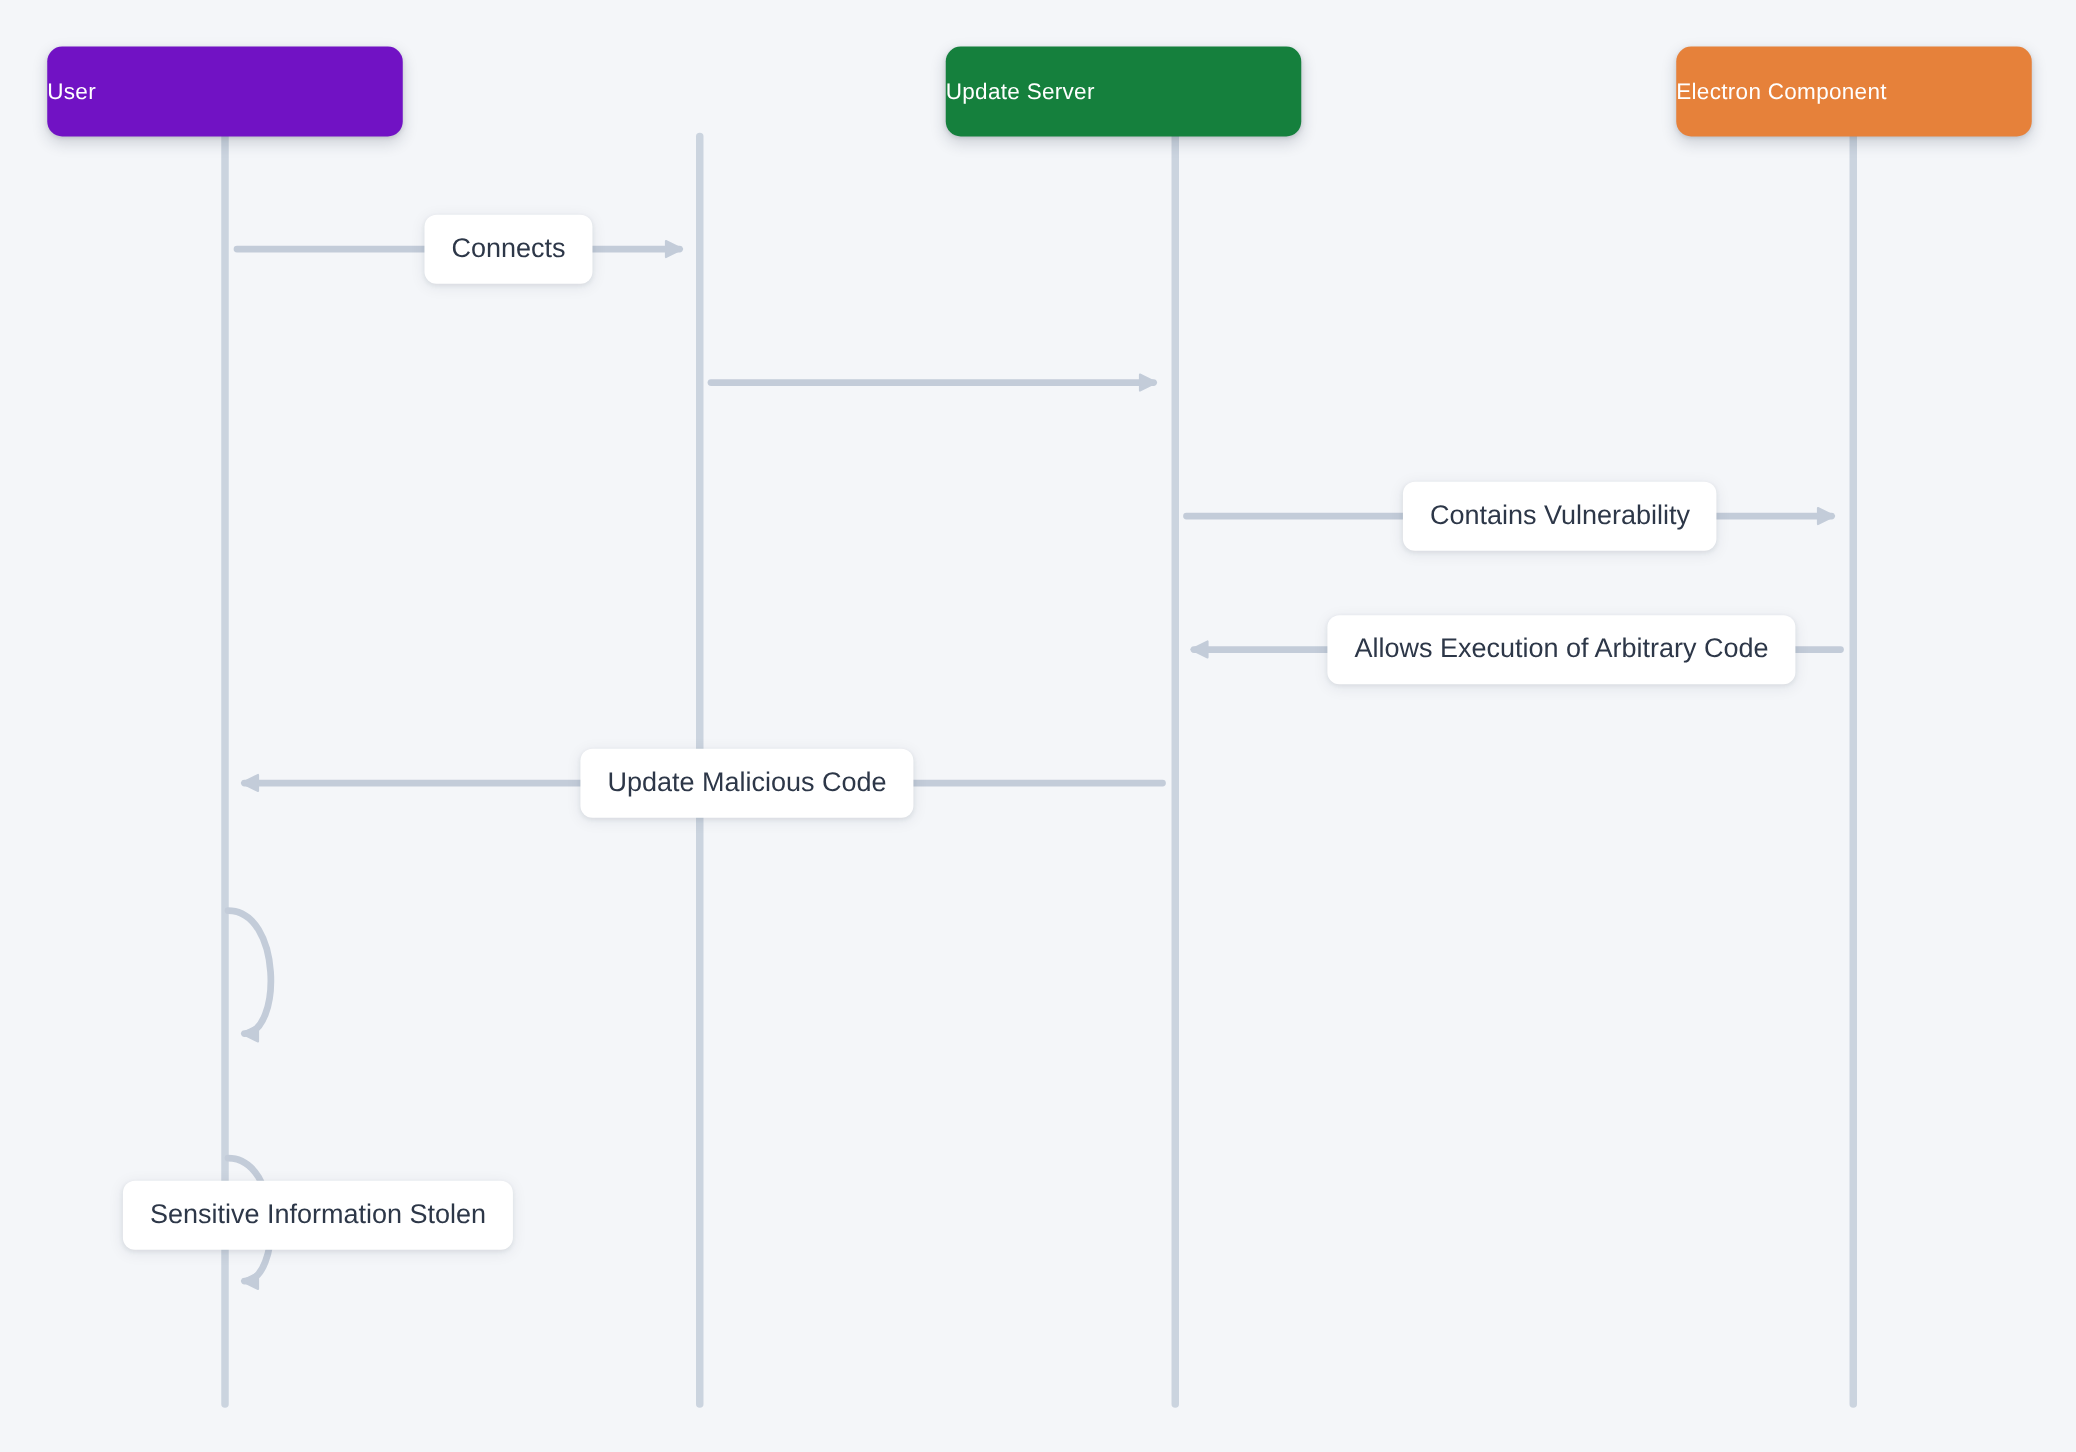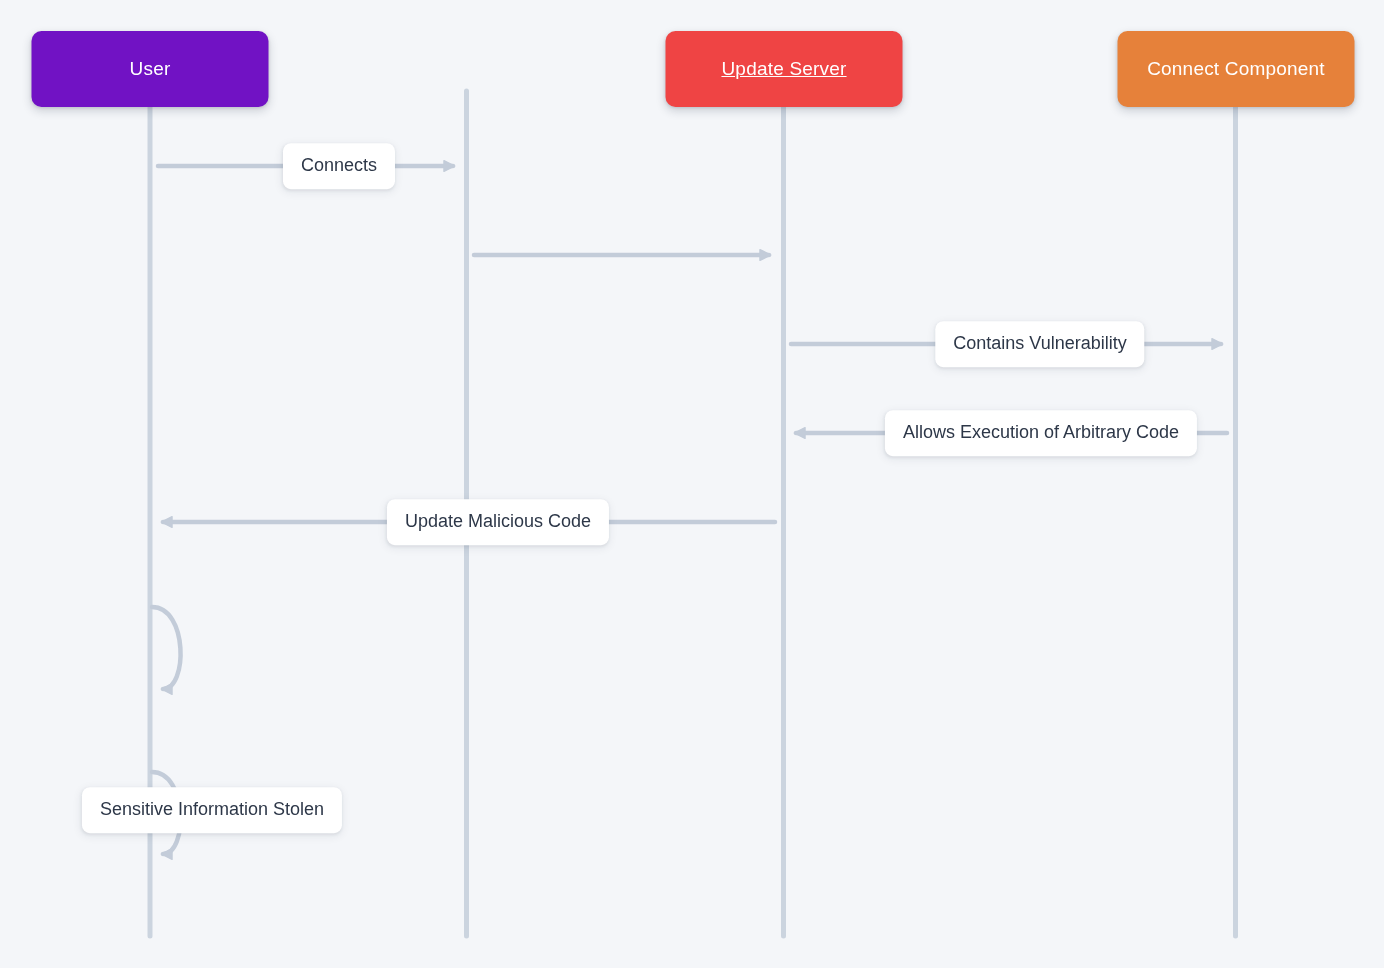--- a/index.html
+++ b/index.html
@@ -20,28 +20,28 @@
     font-family: "Liberation Sans", sans-serif;
     overflow: hidden;
   }
   svg.layer { position: absolute; left: 0; top: 0; }
   .lifeline { stroke: var(--lifeline); stroke-width: 5; stroke-linecap: round; fill: none; }
   .arrowline { stroke: var(--arrow); stroke-width: 4.5; stroke-linecap: round; fill: none; }
   .actor {
     position: absolute;
     top: 31px;
     width: 237px;
-    height: 76px;
+    height: 60px;
     border-radius: 10px;
     transform: translateX(-50%);
     display: flex;
     align-items: center;
-    justify-content: center;
+    justify-content: flex-start;
     color: var(--actor-text);
-    font-size: 19px;
+    font-size: 15px;
     font-weight: 500;
     letter-spacing: 0.2px;
     box-shadow: 0 4px 10px rgba(30,41,59,0.18), 0 1px 3px rgba(30,41,59,0.12);
   }
   .msg {
     position: absolute;
     transform: translate(-50%, -50%);
     background: var(--label-bg);
     color: var(--label-text);
     font-size: 18px;
@@ -77,25 +77,25 @@
     <path class="arrowline" d="M1227,433 H796" marker-end="url(#ah)"></path>
     <path class="arrowline" d="M775,522 H163" marker-end="url(#ah)"></path>
 
     <path class="arrowline" d="M152,607 C188,607 188,689 163,689" marker-end="url(#ah)"></path>
     <path class="arrowline" d="M152,772 C188,772 188,854 163,854" marker-end="url(#ah)"></path>
   </svg>
 
   <div class="actor" style="left: 150px; background: rgb(113, 18, 196);">
     <span>User</span>
   </div>
-  <div class="actor" style="left: 784px; background: #ef4444; text-decoration: underline;">
+  <div class="actor" style="left: 749px; background: #15803d;">
     <span>Update Server</span>
   </div>
   <div class="actor" style="left: 1236px; background: rgb(230, 129, 58);">
-    <span>Connect Component</span>
+    <span>Electron Component</span>
   </div>
 
   <div class="msg" style="left:308px;  top:166px">Connects</div>
   <div class="msg" style="left:1010px; top:433px">Allows Execution of Arbitrary Code</div>
   <div class="msg" style="left:1009px; top:344px">Contains Vulnerability</div>
   <div class="msg" style="left:467px;  top:522px">Update Malicious Code</div>
   <div class="msg" style="left:181px;  top:810px">Sensitive Information Stolen</div>
 
 </div>
 

